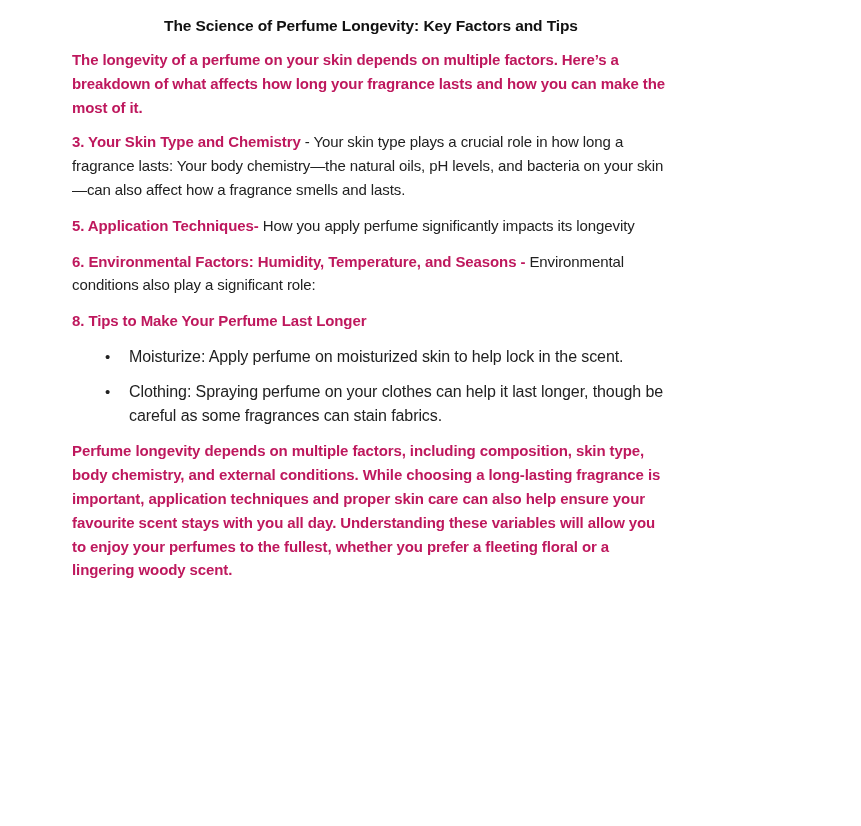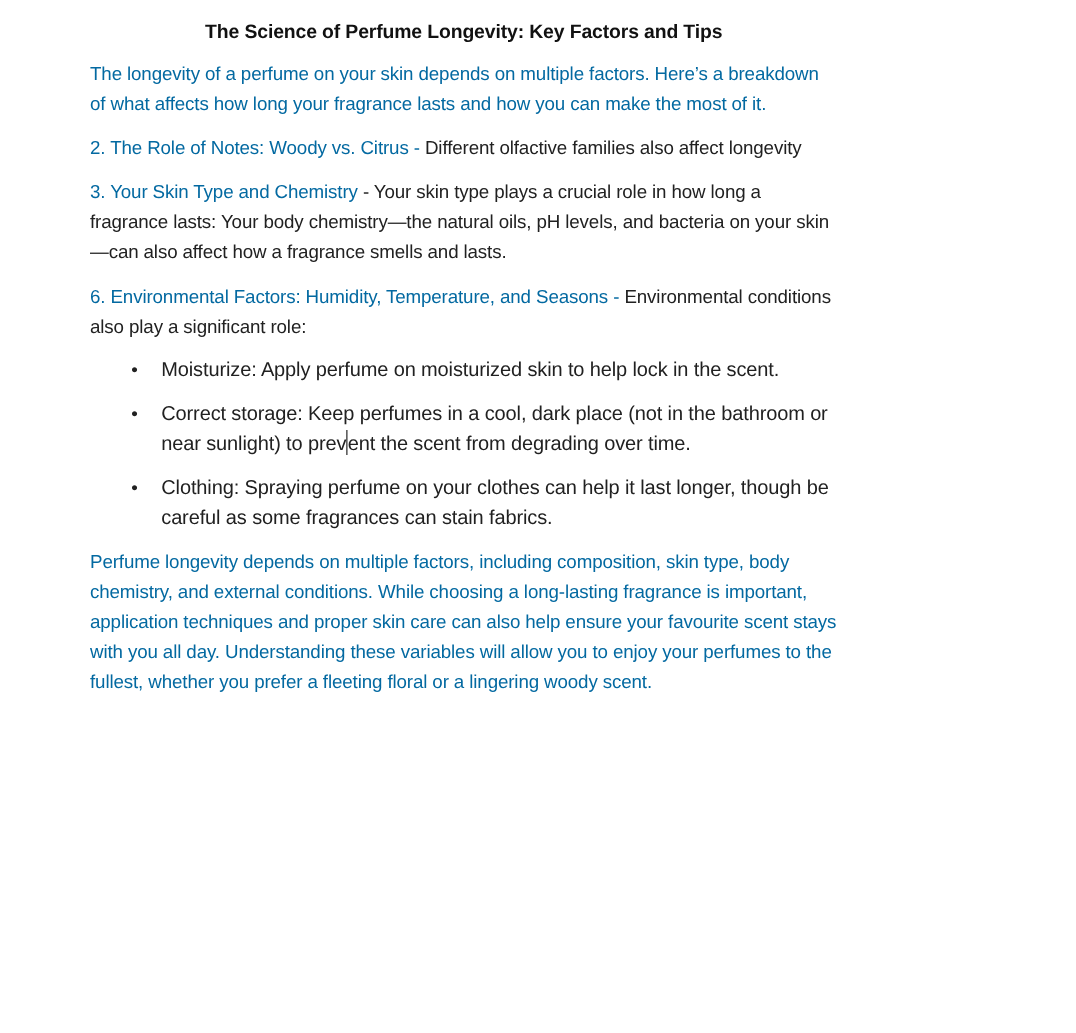--- a/index.html
+++ b/index.html
@@ -30,22 +30,22 @@
     color: #111111;
     letter-spacing: -0.1px;
   }
   p.para {
     margin: 11px 0 12px 0;
     font-size: 15px;
     line-height: 23.8px;
     letter-spacing: -0.1px;
   }
   p.para strong, p.bold-para {
-    font-weight: 400;
-    color: #0369a1;
+    font-weight: 700;
+    color: #be185d;
   }
   p.bold-para {
     margin: 12px 0 0 0;
     font-size: 15px;
     line-height: 23.8px;
     letter-spacing: -0.1px;
   }
   ul.tips-list {
     margin: 12px 0 12px 0;
     padding: 0 0 0 57px;
@@ -78,30 +78,30 @@
 </head>
 <body>
 
 <div class="doc-page">
 
   <p class="doc-title">The Science of Perfume Longevity: Key Factors and Tips</p>
 
   <p class="bold-para" style="margin-top:11px;">The longevity of a perfume on your skin depends on multiple factors. Here’s a breakdown of what affects how long your fragrance lasts and how you can make the most of it.</p>
 
 
-  <p class="para"><strong>2. The Role of Notes: Woody vs. Citrus -</strong><span> Different olfactive families also affect longevity</span></p>
 
   <p class="para"><strong>3. Your Skin Type and Chemistry</strong><span> - Your skin type plays a crucial role in how long a fragrance lasts: Your body chemistry—the natural oils, pH levels, and bacteria on your skin—can also affect how a fragrance smells and lasts.</span></p>
 
 
+  <p class="para"><strong>5. Application Techniques-</strong><span> How you apply perfume significantly impacts its longevity</span></p>
 
   <p class="para"><strong>6. Environmental Factors: Humidity, Temperature, and Seasons -</strong><span> Environmental conditions also play a significant role:</span></p>
 
+  <p class="para"><strong>8. Tips to Make Your Perfume Last Longer</strong><span></span></p>
 
   <ul class="tips-list">
     <li><span>Moisturize: Apply perfume on moisturized skin to help lock in the scent.</span></li>
-    <li><span>Correct storage: Keep perfumes in a cool, dark place (not in the bathroom or near sunlight) to prev</span><span class="text-caret"></span><span>ent the scent from degrading over time.</span></li>
     <li><span>Clothing: Spraying perfume on your clothes can help it last longer, though be careful as some fragrances can stain fabrics.</span></li>
   </ul>
 
   <p class="bold-para">Perfume longevity depends on multiple factors, including composition, skin type, body chemistry, and external conditions. While choosing a long-lasting fragrance is important, application techniques and proper skin care can also help ensure your favourite scent stays with you all day. Understanding these variables will allow you to enjoy your perfumes to the fullest, whether you prefer a fleeting floral or a lingering woody scent.</p>
 
 </div>
 
 </body></html>

